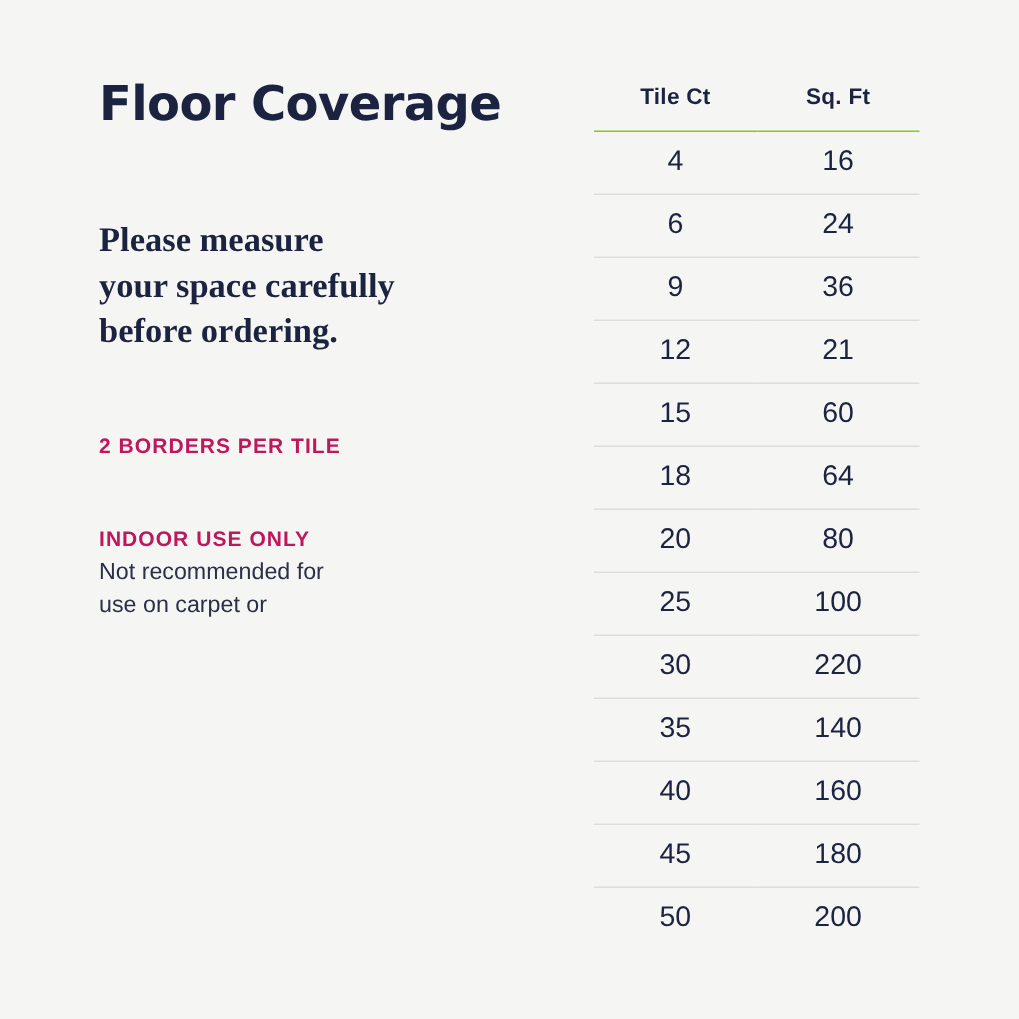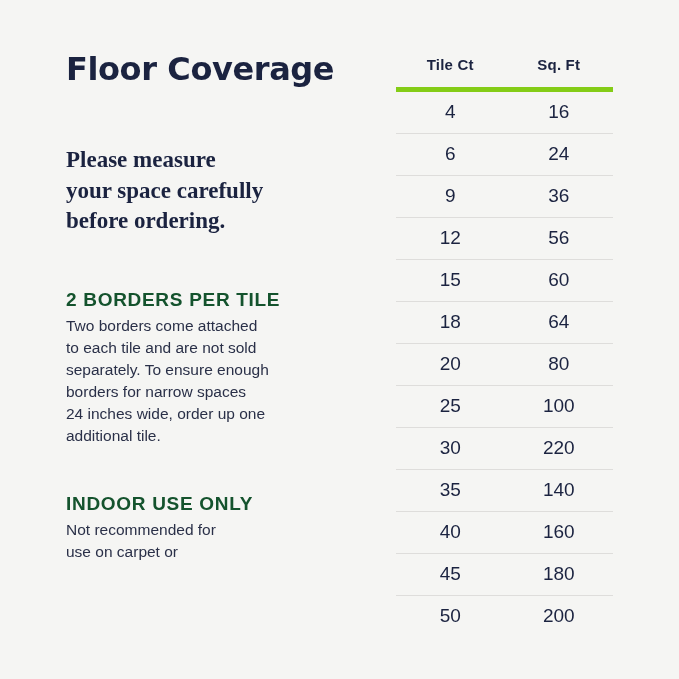--- a/index.html
+++ b/index.html
@@ -55,23 +55,23 @@
   .measure-block .line {
     display: block;
   }
   .section {
     margin-bottom: 46px;
     max-width: 262px;
   }
   .section-heading {
     font-family: "Liberation Sans", sans-serif;
     font-weight: bold;
-    font-size: 19px;
+    font-size: 14px;
     letter-spacing: 0.7px;
-    color: #14532d;
+    color: #be185d;
     margin: 0 0 4px 0;
   }
   .section-body {
     font-family: "Liberation Sans", sans-serif;
     font-size: 15.5px;
     line-height: 1.42;
     color: #2a3048;
     margin: 0;
   }
   .section-body .line {
@@ -87,21 +87,21 @@
   table.coverage th {
     font-family: "Liberation Sans", sans-serif;
     font-weight: bold;
     font-size: 15px;
     color: #1b2340;
     text-align: center;
     padding: 0 0 14px 0;
     letter-spacing: 0.2px;
   }
   table.coverage thead tr {
-    border-bottom: 5px solid #84cc16;
+    border-bottom: 1px solid #84cc16;
   }
   table.coverage td {
     font-family: "Liberation Sans", sans-serif;
     font-size: 19px;
     color: #1b2340;
     text-align: center;
     padding: 9px 0 10px 0;
     border-bottom: 1px solid #dedddb;
   }
   table.coverage tbody tr:last-child td {
@@ -118,28 +118,20 @@
     <h1 class="main-title">Floor Coverage</h1>
 
     <div class="measure-block">
       <span class="line">Please measure</span>
       <span class="line">your space carefully</span>
       <span class="line">before ordering.</span>
     </div>
 
     <div class="section">
       <p class="section-heading">2 BORDERS PER TILE</p>
-      <p class="section-body">
-        <span class="line">Two borders come attached</span>
-        <span class="line">to each tile and are not sold</span>
-        <span class="line">separately. To ensure enough</span>
-        <span class="line">borders for narrow spaces</span>
-        <span class="line">24 inches wide, order up one</span>
-        <span class="line">additional tile.</span>
-      </p>
     </div>
 
     <div class="section">
       <p class="section-heading">INDOOR USE ONLY</p>
       <p class="section-body">
         <span class="line">Not recommended for</span>
         <span class="line">use on carpet or</span>
       </p>
     </div>
 
@@ -161,21 +153,21 @@
         <tr>
           <td>6</td>
           <td>24</td>
         </tr>
         <tr>
           <td>9</td>
           <td>36</td>
         </tr>
         <tr>
           <td>12</td>
-          <td>56</td>
+          <td>21</td>
         </tr>
         <tr>
           <td>15</td>
           <td>60</td>
         </tr>
         <tr>
           <td>18</td>
           <td>64</td>
         </tr>
         <tr>

